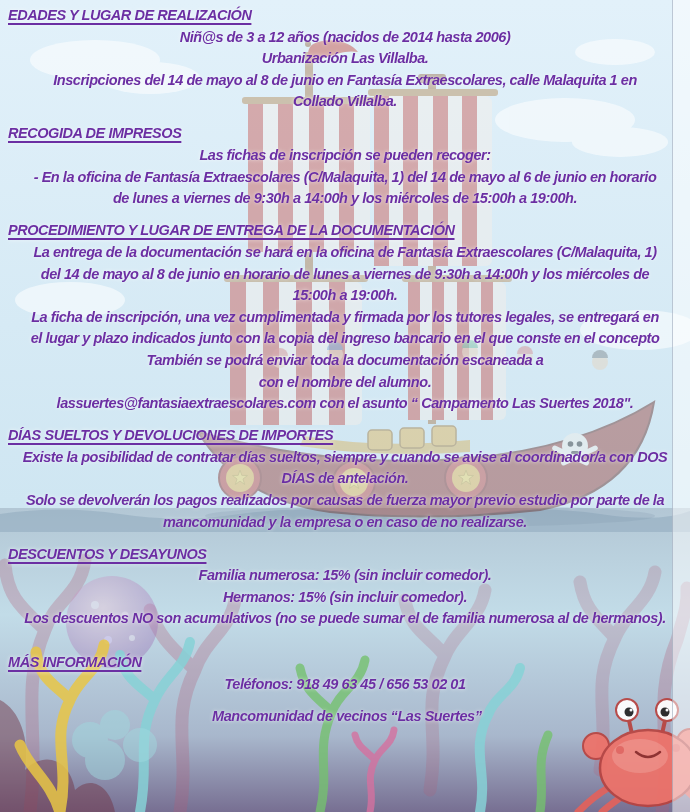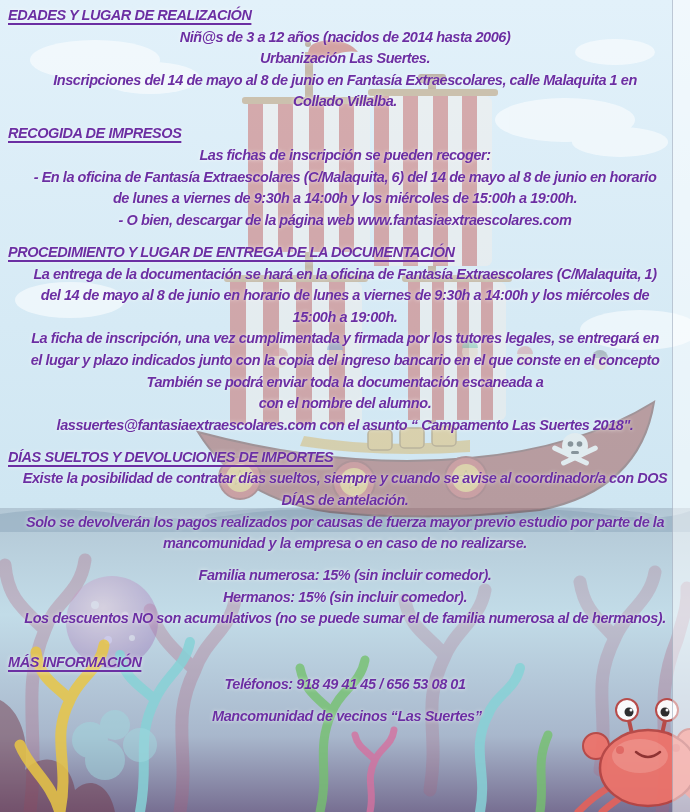--- a/index.html
+++ b/index.html
@@ -216,56 +216,56 @@
       <circle cx="676" cy="748" r="4" fill="#e05450" opacity="0.7"></circle>
     </g>
   </svg>
 
   <div class="edge-band"></div>
 
   <main class="content">
       <section class="section" id="sec-0">
         <div class="heading">EDADES Y LUGAR DE REALIZACIÓN</div>
         <div class="line">Niñ@s de 3 a 12 años (nacidos de 2014 hasta 2006)</div>
-        <div class="line">Urbanización Las Suertes.</div>
+        <div class="line">Urbanización Las Villalba.</div>
         <div class="line">Inscripciones del 14 de mayo al 8 de junio en Fantasía Extraescolares, calle Malaquita 1 en</div>
         <div class="line">Collado Villalba.</div>
       </section>
       <section class="section" id="sec-1">
         <div class="heading">RECOGIDA DE IMPRESOS</div>
         <div class="line">Las fichas de inscripción se pueden recoger:</div>
-        <div class="line">- En la oficina de Fantasía Extraescolares (C/Malaquita, 6) del 14 de mayo al 8 de junio en horario</div>
+        <div class="line">- En la oficina de Fantasía Extraescolares (C/Malaquita, 1) del 14 de mayo al 6 de junio en horario</div>
         <div class="line">de lunes a viernes de 9:30h a 14:00h y los miércoles de 15:00h a 19:00h.</div>
-        <div class="line">- O bien, descargar de la página web www.fantasiaextraescolares.com</div>
       </section>
       <section class="section" id="sec-2">
         <div class="heading">PROCEDIMIENTO Y LUGAR DE ENTREGA DE LA DOCUMENTACIÓN</div>
         <div class="line">La entrega de la documentación se hará en la oficina de Fantasía Extraescolares (C/Malaquita, 1)</div>
         <div class="line">del 14 de mayo al 8 de junio en horario de lunes a viernes de 9:30h a 14:00h y los miércoles de</div>
         <div class="line">15:00h a 19:00h.</div>
         <div class="line">La ficha de inscripción, una vez cumplimentada y firmada por los tutores legales, se entregará en</div>
         <div class="line">el lugar y plazo indicados junto con la copia del ingreso bancario en el que conste en el concepto</div>
         <div class="line">También se podrá enviar toda la documentación escaneada a</div>
         <div class="line">con el nombre del alumno.</div>
         <div class="line">lassuertes@fantasiaextraescolares.com con el asunto “ Campamento Las Suertes 2018".</div>
       </section>
       <section class="section" id="sec-3">
         <div class="heading">DÍAS SUELTOS Y DEVOLUCIONES DE IMPORTES</div>
         <div class="line">Existe la posibilidad de contratar días sueltos, siempre y cuando se avise al coordinador/a con DOS</div>
         <div class="line">DÍAS de antelación.</div>
         <div class="line">Solo se devolverán los pagos realizados por causas de fuerza mayor previo estudio por parte de la</div>
         <div class="line">mancomunidad y la empresa o en caso de no realizarse.</div>
       </section>
       <section class="section" id="sec-4">
+        <div class="heading">DESCUENTOS Y DESAYUNOS</div>
         <div class="line">Familia numerosa: 15% (sin incluir comedor).</div>
         <div class="line">Hermanos: 15% (sin incluir comedor).</div>
         <div class="line">Los descuentos NO son acumulativos (no se puede sumar el de familia numerosa al de hermanos).</div>
       </section>
       <section class="section" id="sec-5">
         <div class="heading">MÁS INFORMACIÓN</div>
-        <div class="line">Teléfonos: 918 49 41 45 / 656 53 08 01</div>
+        <div class="line">Teléfonos: 918 49 63 45 / 656 53 02 01</div>
       </section>
       <section class="section" id="sec-6">
         <div class="line"> Mancomunidad de vecinos “Las Suertes”</div>
       </section>
     </main>
 
 </div>
 
 </body></html>

